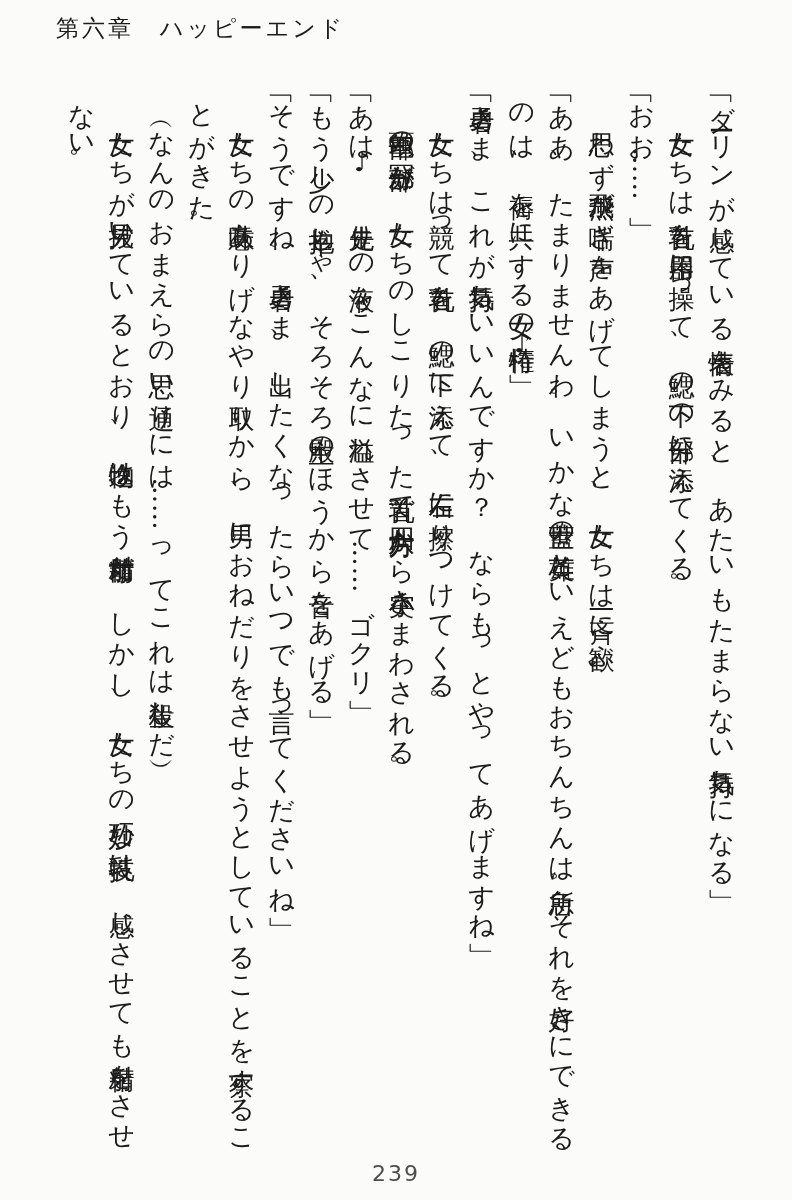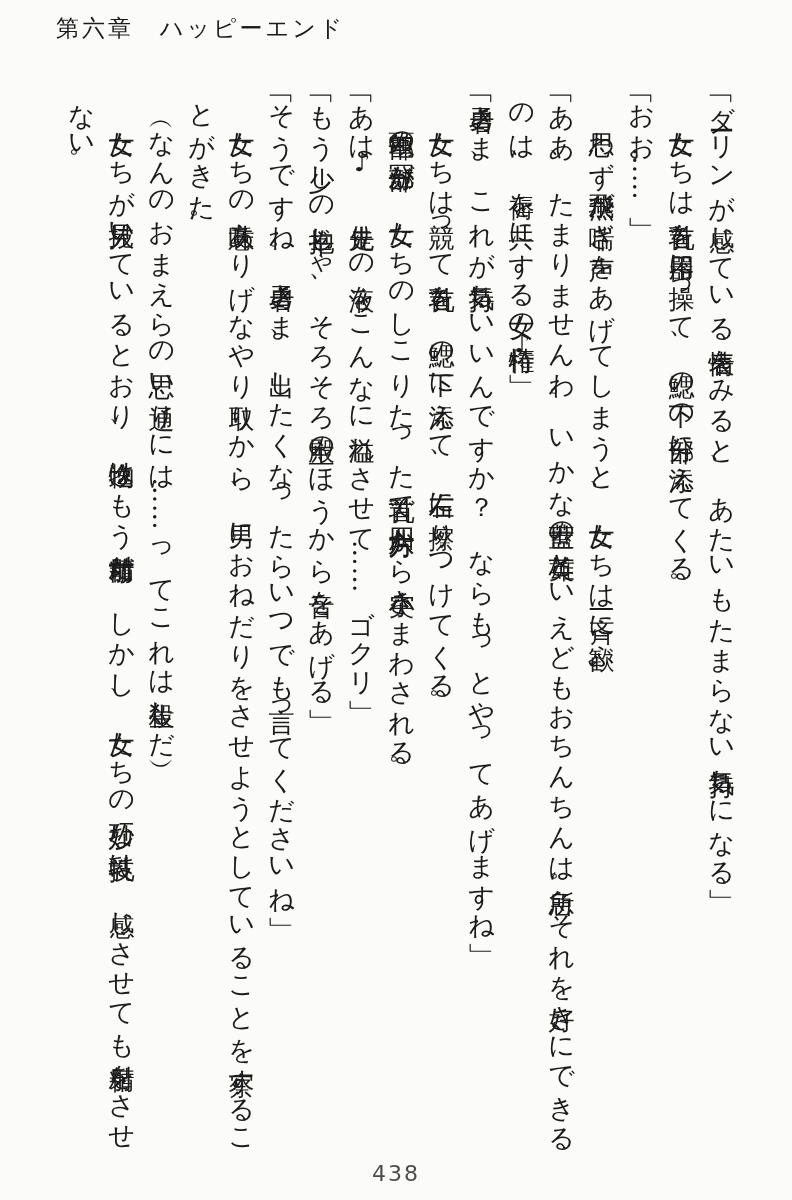--- a/index.html
+++ b/index.html
@@ -76,15 +76,15 @@
     <p class="indent">女たちは競って乳首を、鰓の下に添えて、左右に擦りつけてくる。</p>
     <p class="indent">亀頭部の冠部分が、女たちのしこりたった乳首で四方八方から小突きまわされる。</p>
     <p>「あは♪　先走りの液をこんなに溢れさせて……ゴクリ」</p>
     <p>「もう少しの辛抱じゃ、そろそろ主殿のほうから音をあげる」</p>
     <p>「そうですね。勇者さま、出したくなったらいつでも言ってくださいね」</p>
     <p class="indent">女たちの意味ありげなやり取りから、男におねだりをさせようとしていることを察することがきた。</p>
     <p class="indent">（なんのおまえらの思い通りには……ってこれは生殺しだ）</p>
     <p class="indent">女たちが見抜いているとおり、逸物はもう射精寸前だ。しかし、女たちの巧妙な乳技は、感じさせても射精をさせない。</p>
   </div>
 
-  <div class="page-number">438</div>
+  <div class="page-number">239</div>
 
 </div>
 
 </body></html>

